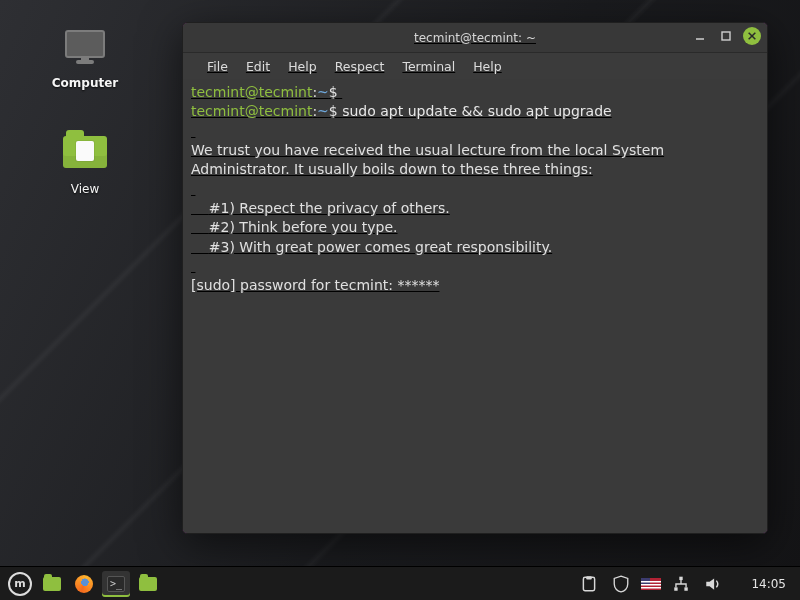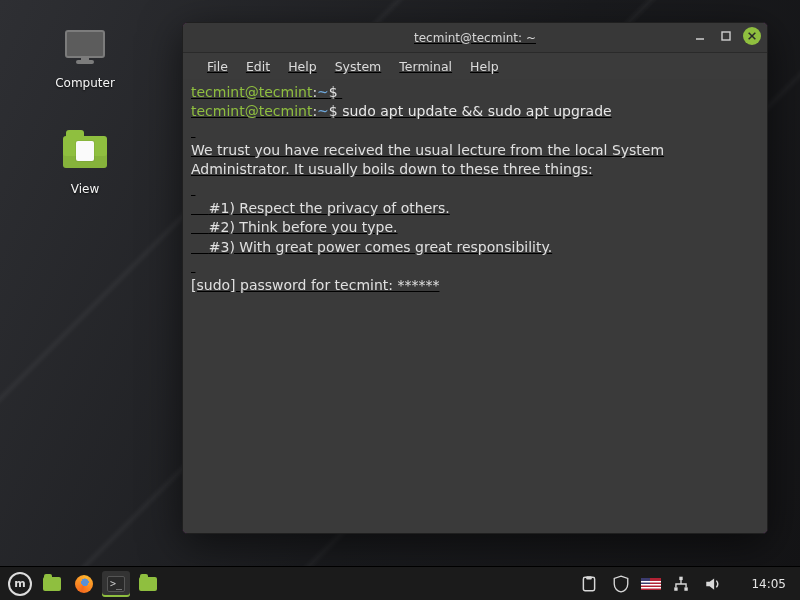--- a/index.html
+++ b/index.html
@@ -123,21 +123,21 @@
     linear-gradient(#3c3b6e,#3c3b6e);
   background-size: 100% 1.5px, 100% 1.5px, 100% 1.5px, 9px 7px;
   background-position: 0 3px, 0 6px, 0 9px, 0 0;
   background-repeat: no-repeat;
   background-color: #b22234;
 }
 </style>
 </head>
 <body>
 
-<div class="desktop-icon" style="left:40px; top:30px;">
+<div class="desktop-icon" style="left:40px; top:30px;font-weight:bold;">
   <div class="glyph">
       <div class="monitor"></div>
     </div>
   <span>Computer</span>
 </div>
 <div class="desktop-icon" style="left:40px; top:132px;">
   <div class="glyph">
       <div class="folder">
         <div class="sheet"></div>
       </div>
@@ -164,21 +164,21 @@
             <line x1="2" y1="2" x2="10" y2="10" stroke="#2a2a2a" stroke-width="1.8"></line>
             <line x1="10" y1="2" x2="2" y2="10" stroke="#2a2a2a" stroke-width="1.8"></line>
           </svg>
       </div>
     </div>
   </div>
   <div class="menubar">
     <span>File</span>
     <span>Edit</span>
     <span>Help</span>
-    <span>System</span>
+    <span>Respect</span>
     <span>Terminal</span>
     <span>Help</span>
   </div>
   <div class="term-body" id="term-body"><div><span class="u">tecmint@tecmint</span><span class="d">:</span><span class="p">~</span><span class="d">$ </span><span class="cmd"></span></div><div><span class="u">tecmint@tecmint</span><span class="d">:</span><span class="p">~</span><span class="d">$ </span><span class="cmd">sudo apt update &amp;&amp; sudo apt upgrade</span></div><div>&nbsp;</div><div class="d">We trust you have received the usual lecture from the local System</div><div class="d">Administrator. It usually boils down to these three things:</div><div>&nbsp;</div><div class="d">    #1) Respect the privacy of others.</div><div class="d">    #2) Think before you type.</div><div class="d">    #3) With great power comes great responsibility.</div><div>&nbsp;</div><div class="d">[sudo] password for tecmint: ******</div></div>
 </div>
 
 <div class="panel">
   <div class="item">
       <div class="mint-logo">ⅿ</div>
     </div>

